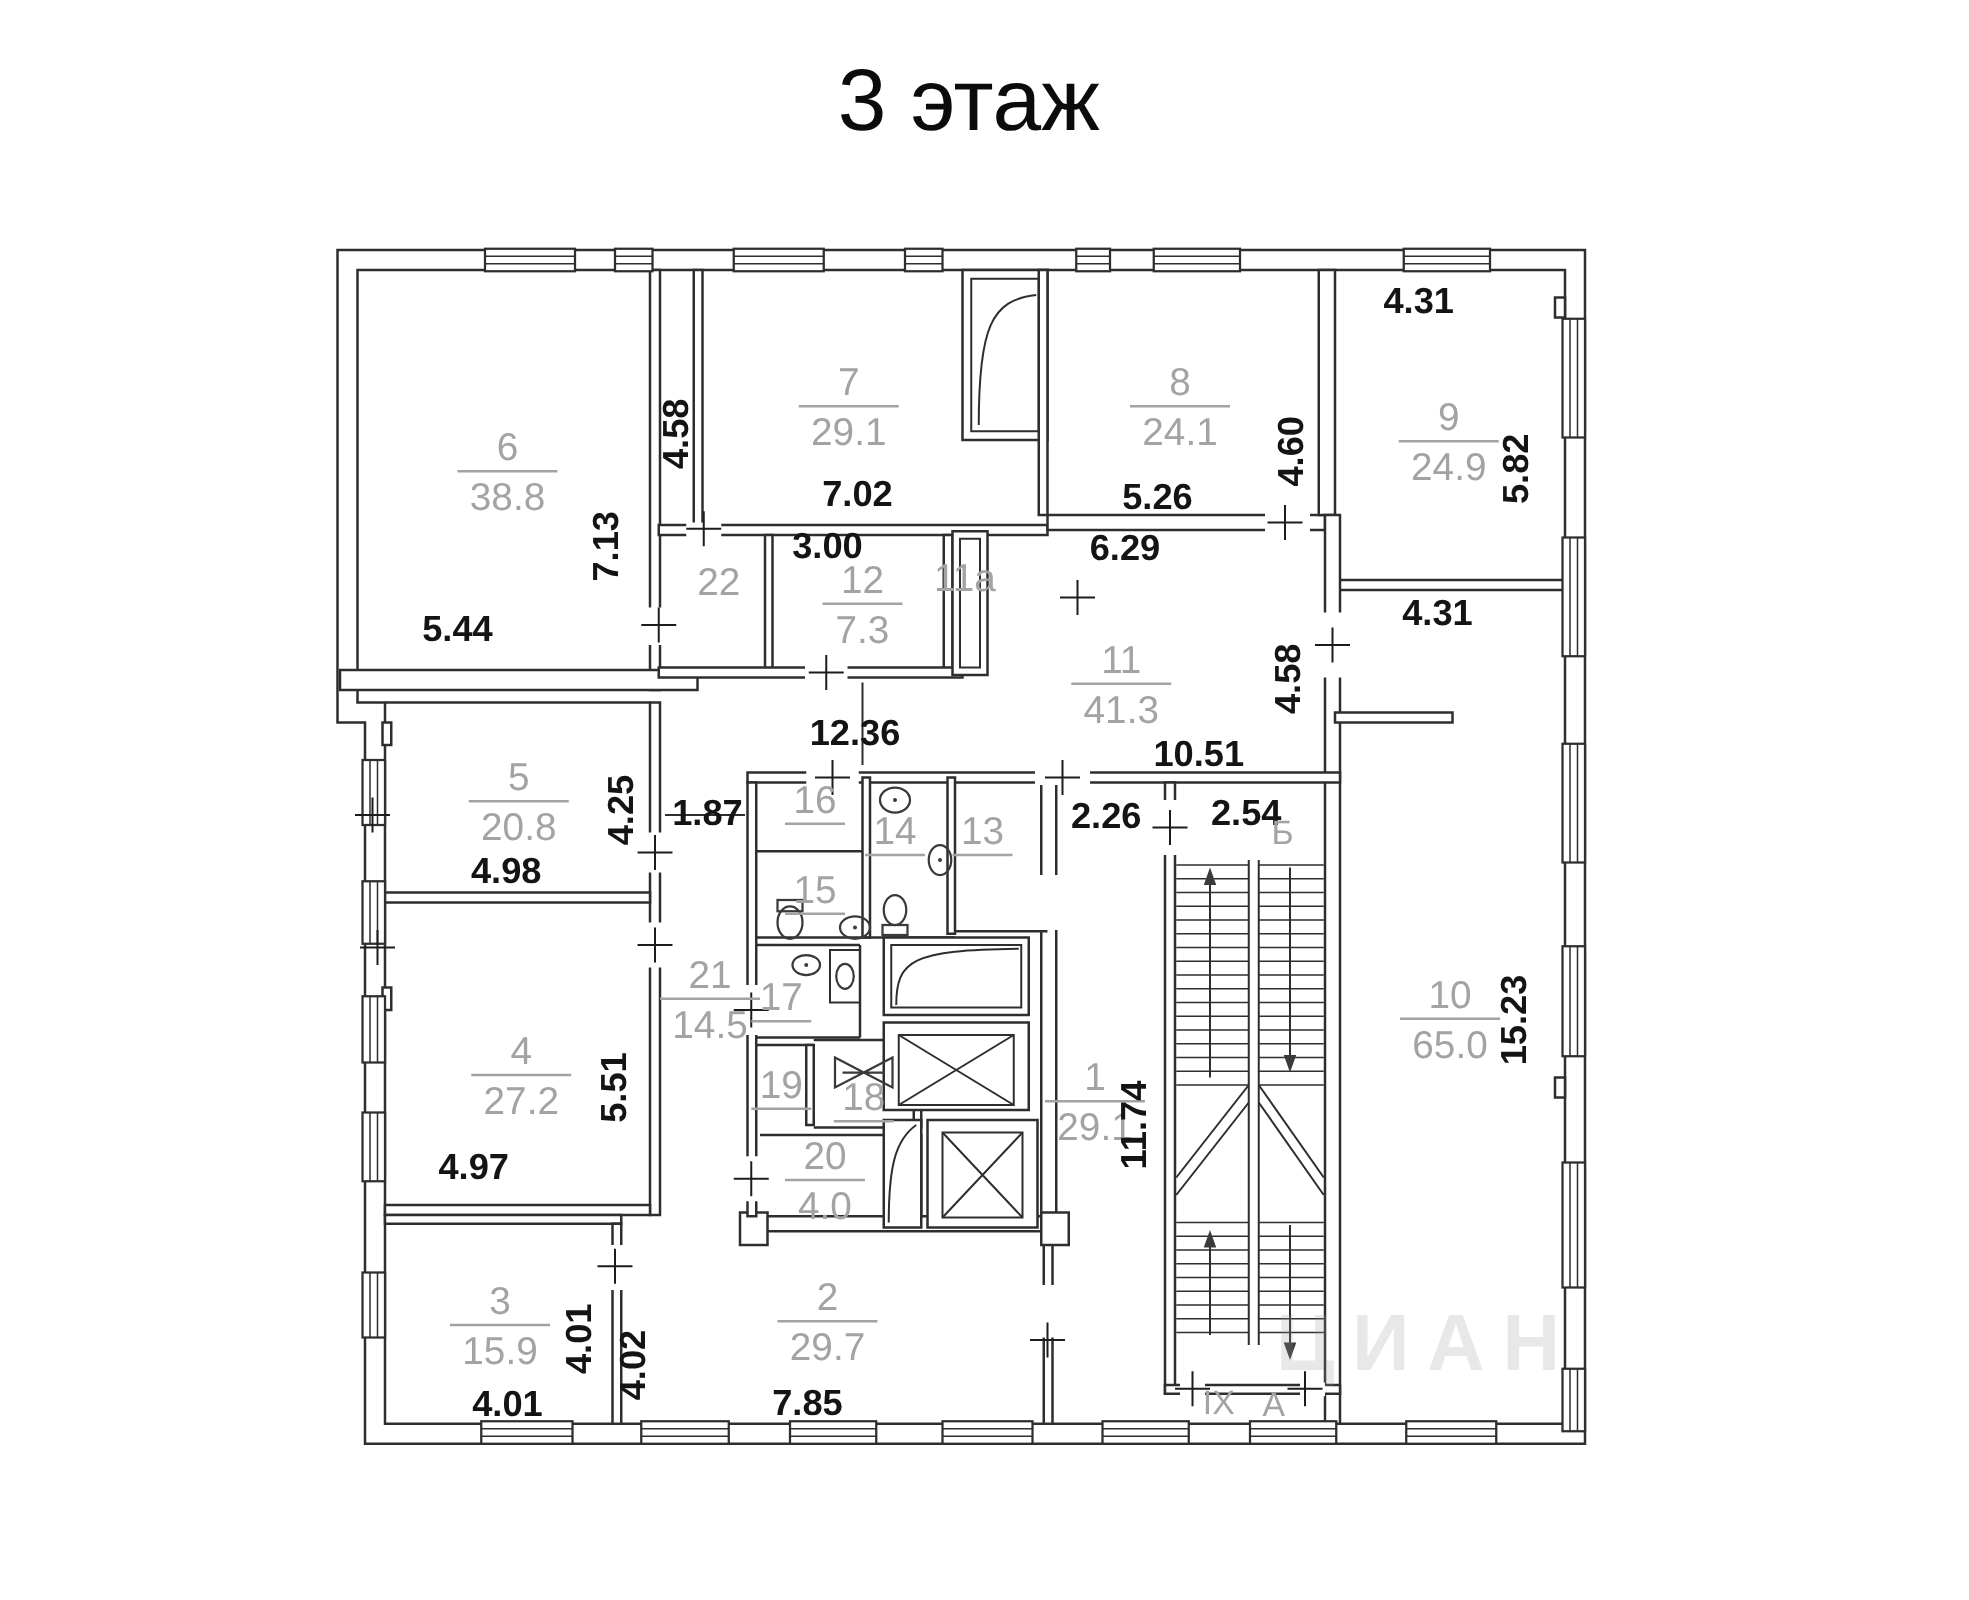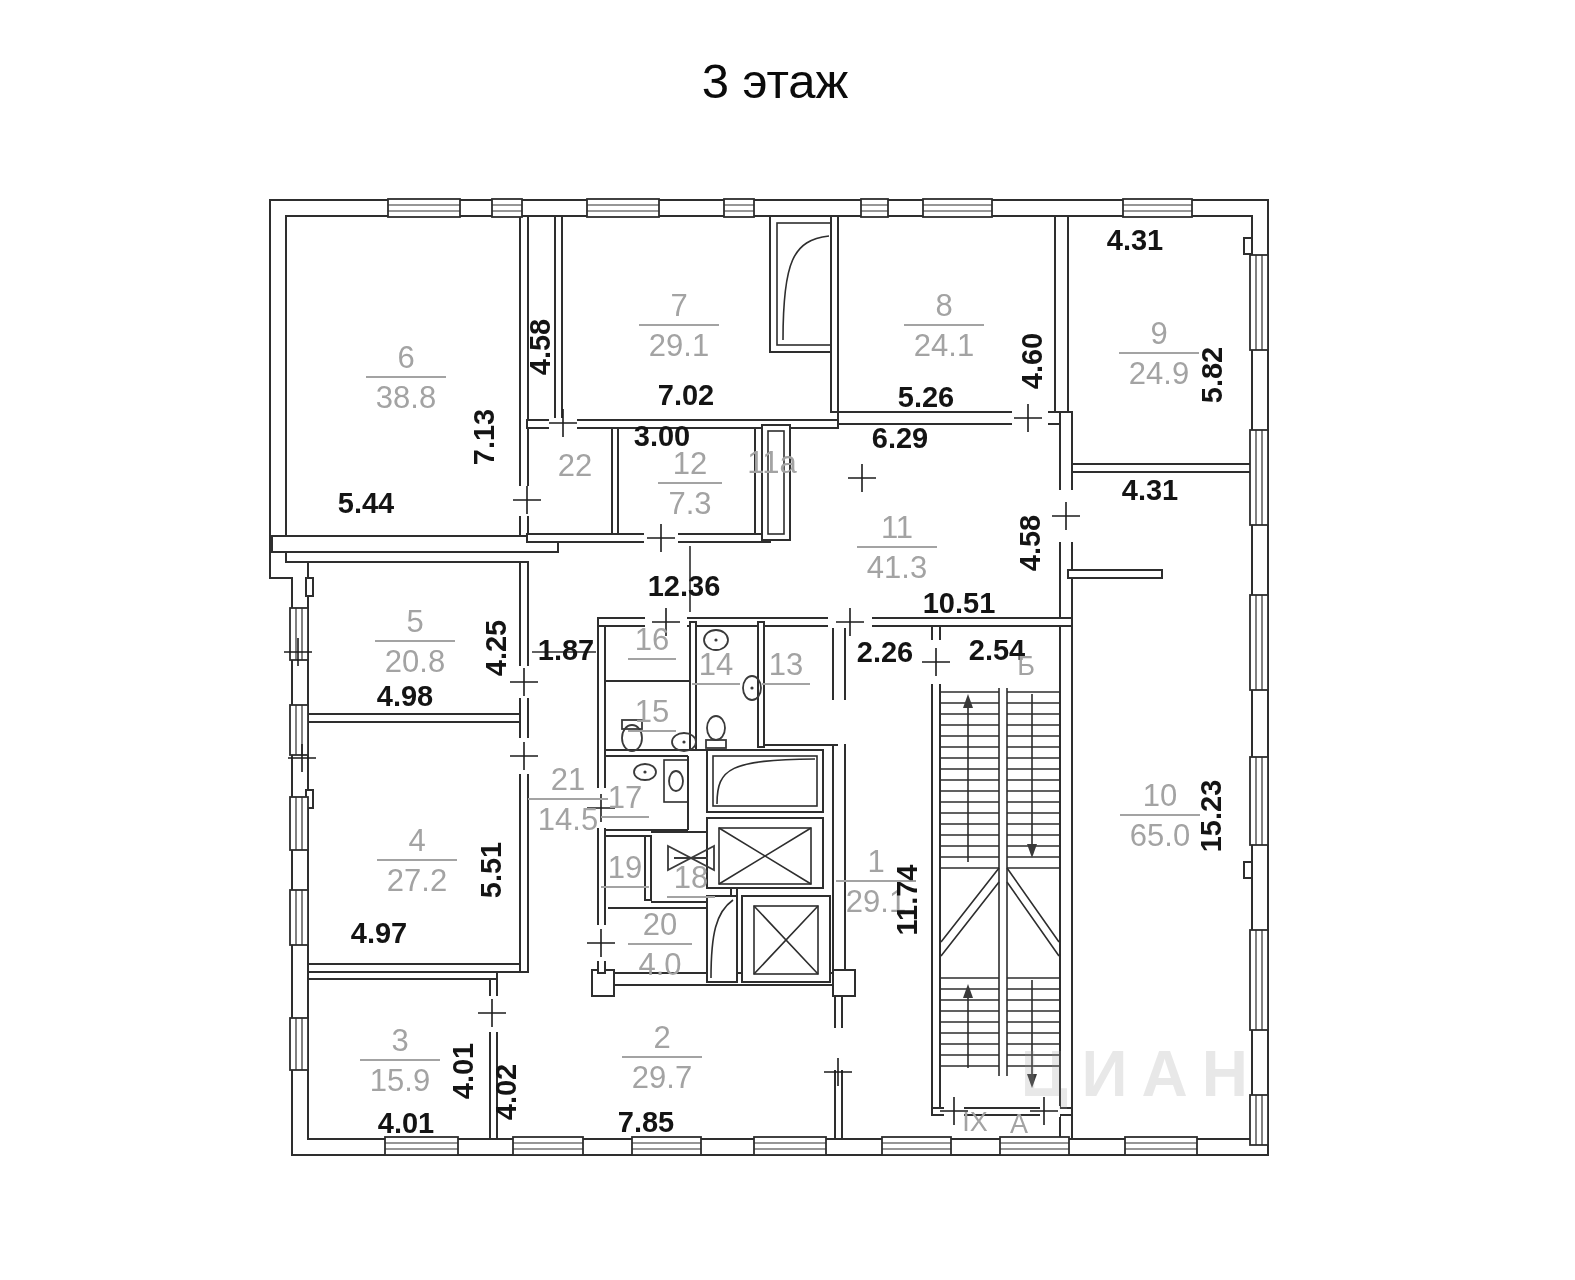--- a/index.html
+++ b/index.html
@@ -1,19 +1,19 @@
 <!DOCTYPE html>
 <html><head>
 <meta charset="utf-8">
 <style>
   html,body{margin:0;padding:0;background:#ffffff;}
   .page{position:relative;width:1575px;height:1280px;background:#fff;overflow:hidden;
         font-family:"Liberation Sans", sans-serif;}
-  .title{position:absolute;top:53px;left:775px;transform:translateX(-50%);
-         font-size:49px;color:#0b0b0b;white-space:nowrap;}
+  .title{position:absolute;top:40px;left:775px;transform:translateX(-50%);
+         font-size:70px;color:#0b0b0b;white-space:nowrap;}
   svg{position:absolute;left:0;top:0;}
   .wb{fill:#ffffff;stroke:#2e2e2e;stroke-width:2;}
   .ln{fill:none;stroke:#2e2e2e;stroke-width:2;}
   .thin{fill:none;stroke:#2e2e2e;stroke-width:1.6;}
   .gap{fill:#ffffff;stroke:none;}
   .fix{fill:none;stroke:#3a3a3a;stroke-width:1.8;}
 </style>
 </head>
 <body>
 

